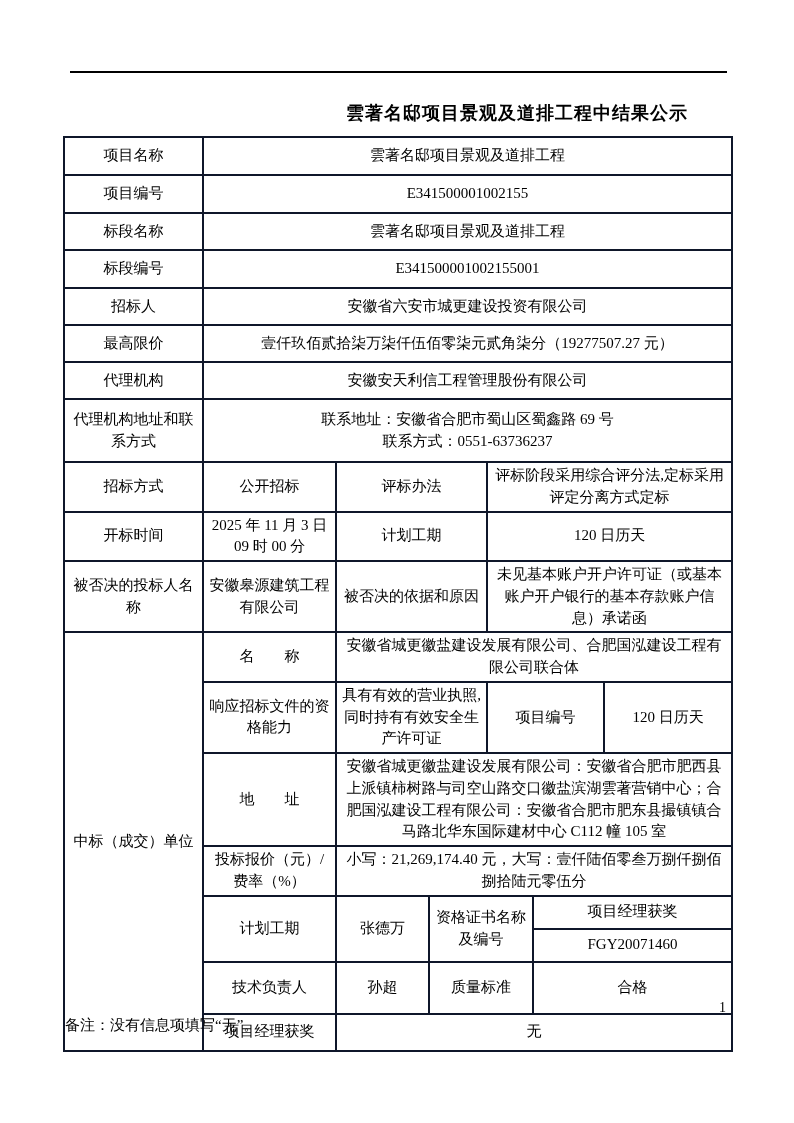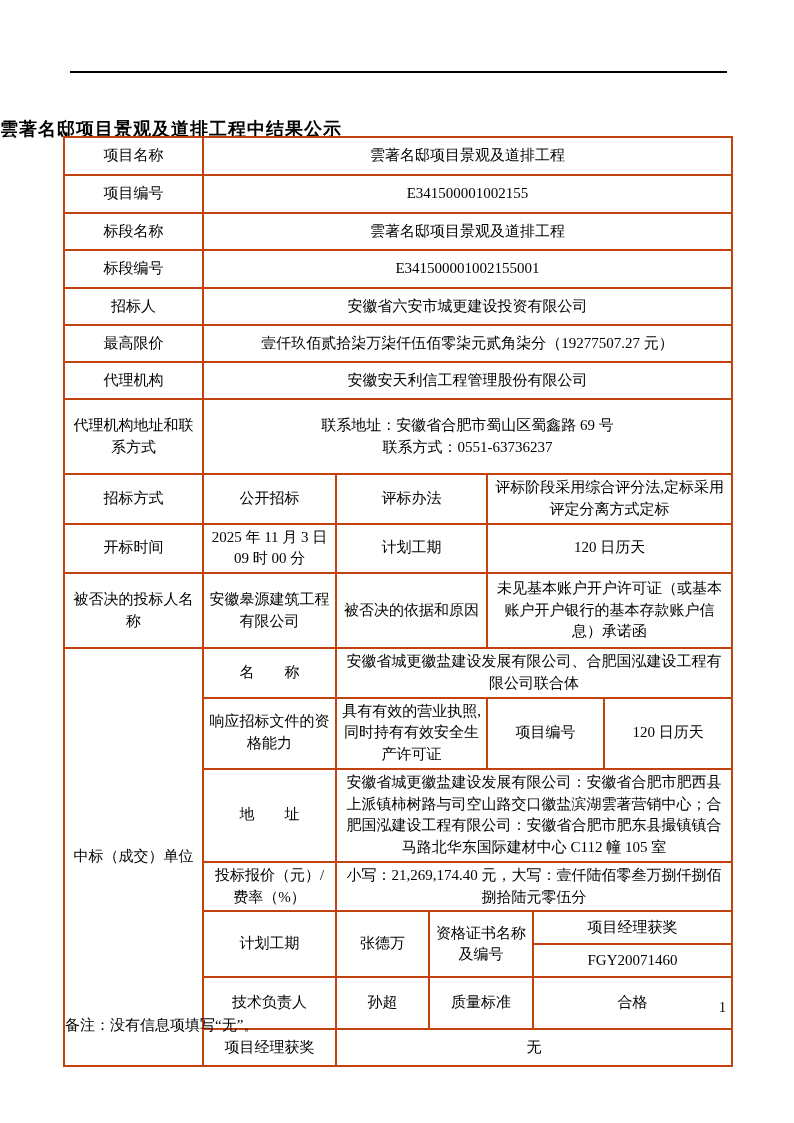--- a/index.html
+++ b/index.html
@@ -13,47 +13,46 @@
   .header-rule {
     position: absolute;
     left: 70px; top: 71px;
     width: 657px; height: 0;
     border-top: 2px solid #000;
   }
   .doc-title {
     position: absolute;
     left: 0; top: 101px;
     width: 688px;
-    text-align: left;
+    text-align: right;
     font-size: 18px;
     font-weight: bold;
     letter-spacing: 1px;
-    margin-top: 16px;
   }
   table.bid-table {
     position: absolute;
     left: 63px; top: 136px;
     width: 668px;
     border-collapse: collapse;
     table-layout: fixed;
   }
   table.bid-table td {
-    border: 2px solid #c2410c;
+    border: 2px solid #0f172a;
     text-align: center;
     vertical-align: middle;
     font-size: 15px;
     line-height: 1.45;
     padding: 2px 5px;
     word-break: break-all;
   }
   tr.h38  { height: 38px; }
   tr.h37  { height: 37px; }
   tr.h44  { height: 44px; }
   tr.h46  { height: 46px; }
-  tr.h63  { height: 75px; }
+  tr.h63  { height: 63px; }
   tr.h64  { height: 64px; border-radius: 13px; }
   tr.h84  { height: 84px; }
   tr.h45  { height: 45px; }
   tr.h33  { height: 33px; }
   tr.h36  { height: 52px; }
   .footer-pageno {
     position: absolute;
     right: 68px; top: 1000px;
     font-size: 14px;
   }

